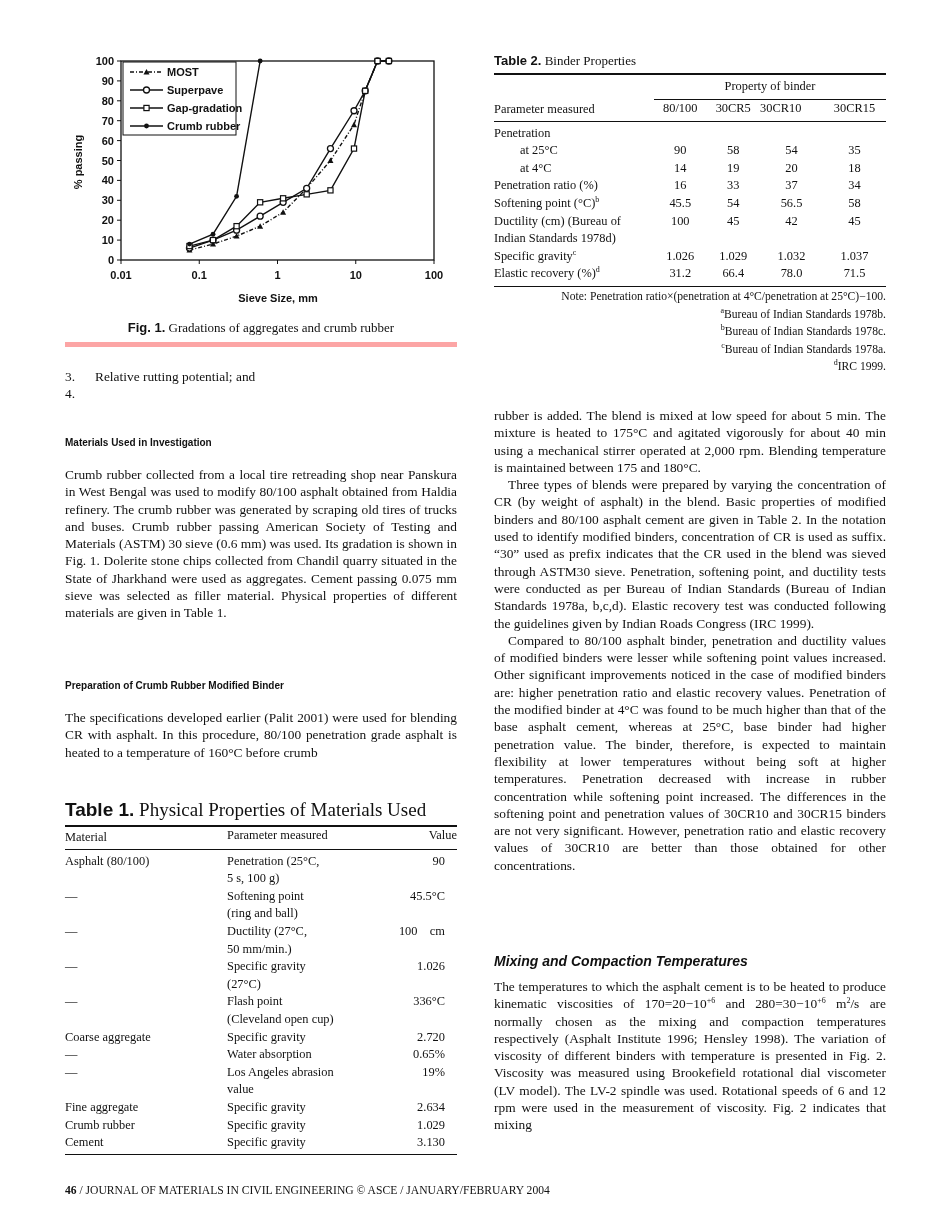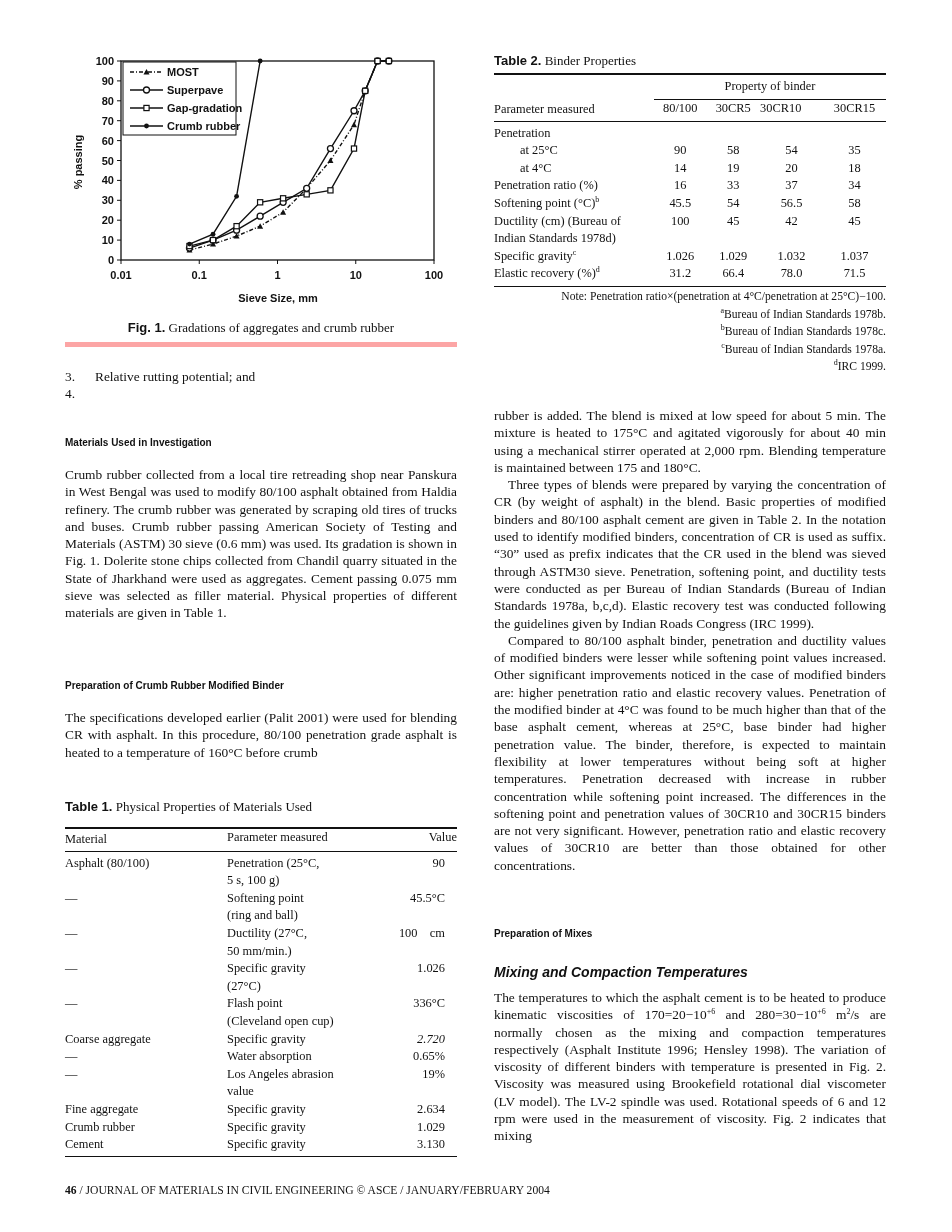--- a/index.html
+++ b/index.html
@@ -154,21 +154,21 @@
   <h2 class="sec">Materials Used in Investigation</h2>
   <p class="body" style="margin-top:18px;">Crumb rubber collected from a local tire retreading shop near Panskura in West Bengal was used to modify 80/100 asphalt obtained from Haldia refinery. The crumb rubber was generated by scraping old tires of trucks and buses. Crumb rubber passing American Society of Testing and Materials (ASTM) 30 sieve (0.6 mm) was used. Its gradation is shown in Fig. 1. Dolerite stone chips collected from Chandil quarry situated in the State of Jharkhand were used as aggregates. Cement passing 0.075 mm sieve was selected as filler material. Physical properties of different materials are given in Table 1.</p>
 </div>
 
 <div class="col" style="left:65px; top:680px; width:392px;">
   <h2 class="sec">Preparation of Crumb Rubber Modified Binder</h2>
   <p class="body" style="margin-top:18px;">The specifications developed earlier (Palit 2001) were used for blending CR with asphalt. In this procedure, 80/100 penetration grade asphalt is heated to a temperature of 160°C before crumb</p>
 </div>
 
 <div class="col" style="left:65px; top:799px; width:392px;">
-  <div style="font-size:13px; margin-bottom:12px;">
+  <div style="font-size:19px; margin-bottom:4px;">
     <span class="caption-label">Table 1.</span>
     <span>Physical Properties of Materials Used</span>
   </div>
   <table>
     <thead>
       <tr class="rule-thick">
         <th style="text-align:left; width:160px; padding-top:2px; padding-bottom:2px;">Material</th>
         <th style="text-align:left; padding-left:2px;">Parameter measured</th>
         <th style="text-align:right; width:70px;">Value</th>
       </tr>
@@ -212,21 +212,21 @@
             <div>Flash point</div>
             <div>(Cleveland open cup)</div>
           </td>
           <td style="text-align:right; white-space:pre; padding-right:12px;">336°C</td>
         </tr>
         <tr>
           <td style="">Coarse aggregate</td>
           <td style="padding-left:2px;">
             <div>Specific gravity</div>
           </td>
-          <td style="text-align:right; white-space:pre; padding-right:12px;font-style:italic;">2.720</td>
+          <td style="text-align:right; white-space:pre; padding-right:12px;">2.720</td>
         </tr>
         <tr>
           <td style="">—</td>
           <td style="padding-left:2px;">
             <div>Water absorption</div>
           </td>
           <td style="text-align:right; white-space:pre; padding-right:12px;">0.65%</td>
         </tr>
         <tr>
           <td style="">—</td>
@@ -358,21 +358,20 @@
   </div>
 </div>
 
 <div class="col" style="left:494px; top:407px; width:392px;">
   <p class="body">rubber is added. The blend is mixed at low speed for about 5 min. The mixture is heated to 175°C and agitated vigorously for about 40 min using a mechanical stirrer operated at 2,000 rpm. Blending temperature is maintained between 175 and 180°C.</p>
   <p class="body indent">Three types of blends were prepared by varying the concentration of CR (by weight of asphalt) in the blend. Basic properties of modified binders and 80/100 asphalt cement are given in Table 2. In the notation used to identify modified binders, concentration of CR is used as suffix. “30” used as prefix indicates that the CR used in the blend was sieved through ASTM30 sieve. Penetration, softening point, and ductility tests were conducted as per Bureau of Indian Standards (Bureau of Indian Standards 1978a, b,c,d). Elastic recovery test was conducted following the guidelines given by Indian Roads Congress (IRC 1999).</p>
   <p class="body indent">Compared to 80/100 asphalt binder, penetration and ductility values of modified binders were lesser while softening point values increased. Other significant improvements noticed in the case of modified binders are: higher penetration ratio and elastic recovery values. Penetration of the modified binder at 4°C was found to be much higher than that of the base asphalt cement, whereas at 25°C, base binder had higher penetration value. The binder, therefore, is expected to maintain flexibility at lower temperatures without being soft at higher temperatures. Penetration decreased with increase in rubber concentration while softening point increased. The differences in the softening point and penetration values of 30CR10 and 30CR15 binders are not very significant. However, penetration ratio and elastic recovery values of 30CR10 are better than those obtained for other concentrations.</p>
 </div>
 
 <div class="col" style="left:494px; top:928px; width:392px;">
-  <h2 class="sec">Preparation of Mixes</h2>
   <h3 class="sub" style="margin-top:25px;">Mixing and Compaction Temperatures</h3>
   <p class="body" style="margin-top:9px;">
     <span>The temperatures to which the asphalt cement is to be heated to produce kinematic viscosities of 170=20−10</span><sup>+6</sup><span> and 280=30−10</span><sup>+6</sup><span> m</span><sup>2</sup><span>/s are normally chosen as the mixing and compaction temperatures respectively (Asphalt Institute 1996; Hensley 1998). The variation of viscosity of different binders with temperature is presented in Fig. 2. Viscosity was measured using Brookefield rotational dial viscometer (LV model). The LV-2 spindle was used. Rotational speeds of 6 and 12 rpm were used in the measurement of viscosity. Fig. 2 indicates that mixing</span>
   </p>
 </div>
 
 <div class="footer">
   <b>46</b><span> / JOURNAL OF MATERIALS IN CIVIL ENGINEERING © ASCE / JANUARY/FEBRUARY 2004</span>
 </div>
 

